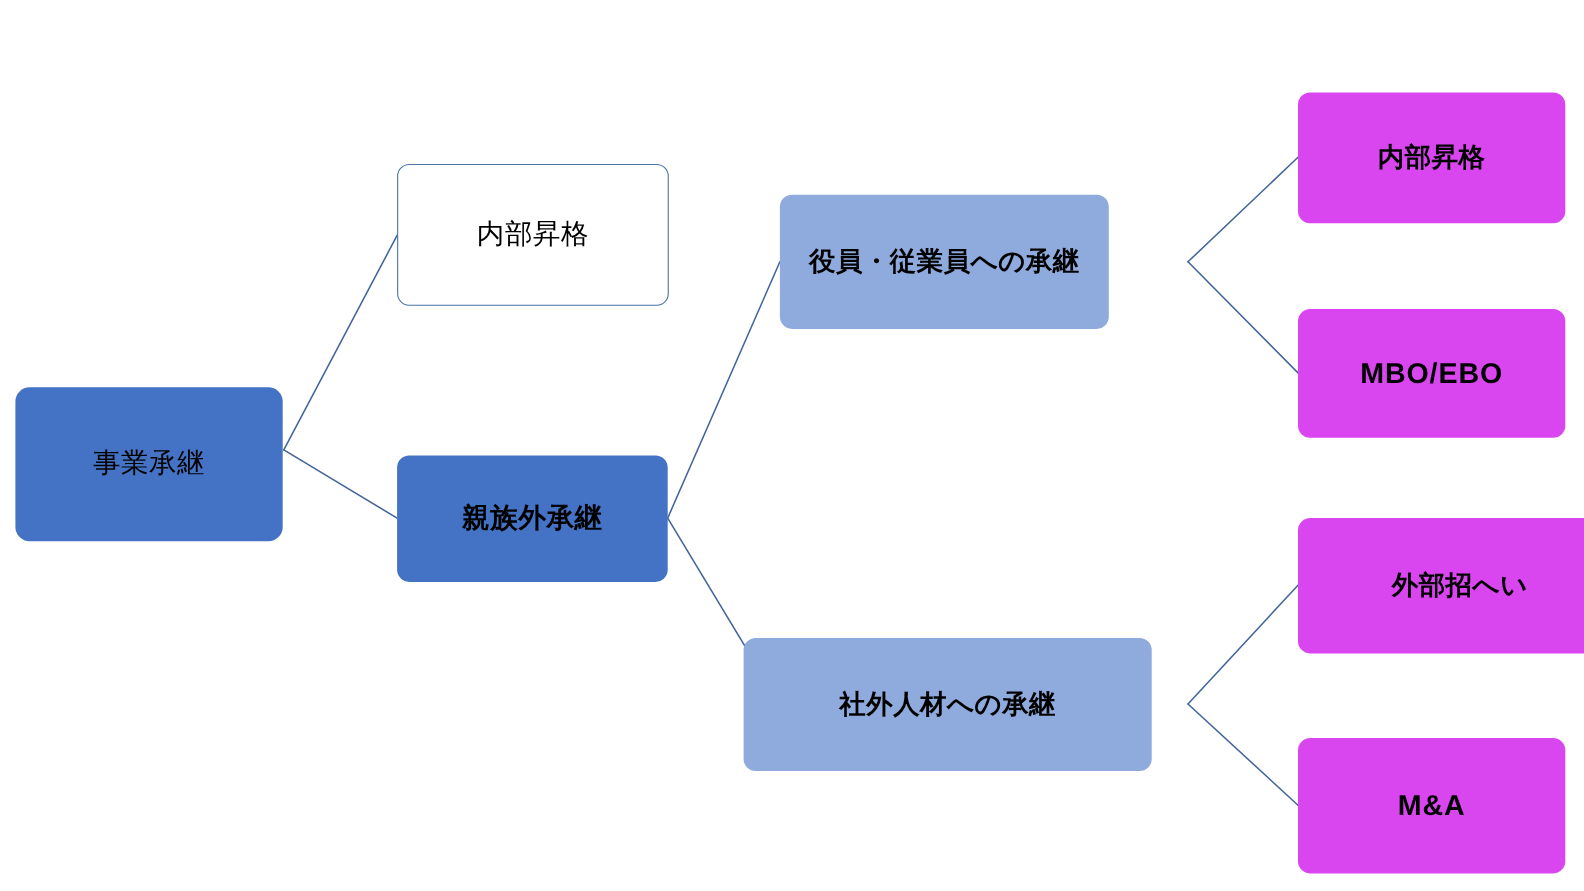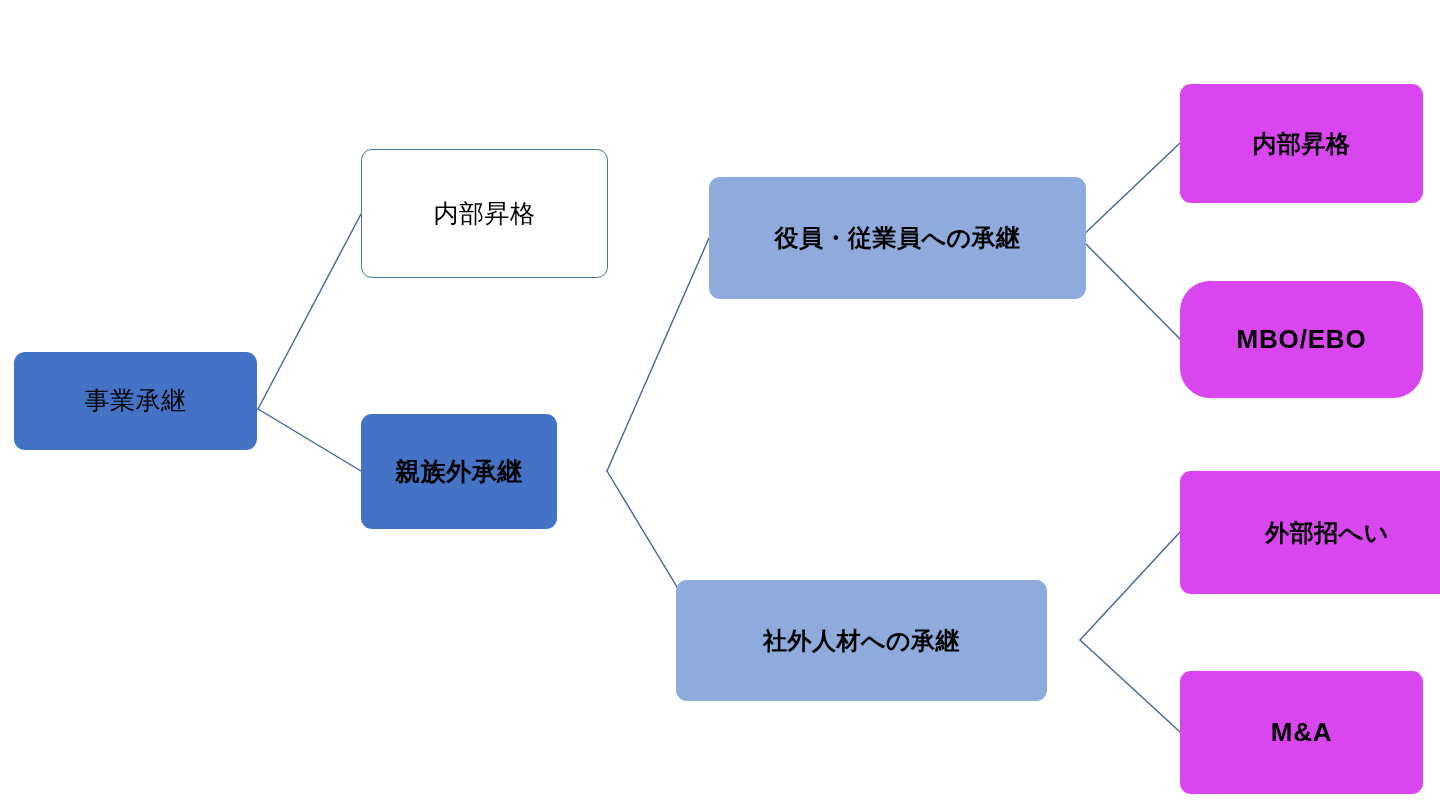--- a/index.html
+++ b/index.html
@@ -100,45 +100,45 @@
       <line x1="258" y1="409" x2="361" y2="214" stroke="#41659A" stroke-width="1.4" stroke-linecap="round"></line>
       <line x1="258" y1="409" x2="361" y2="471" stroke="#41659A" stroke-width="1.4" stroke-linecap="round"></line>
       <line x1="607" y1="471" x2="709" y2="238" stroke="#41659A" stroke-width="1.4" stroke-linecap="round"></line>
       <line x1="607" y1="471" x2="709" y2="640" stroke="#41659A" stroke-width="1.4" stroke-linecap="round"></line>
       <line x1="1080" y1="238" x2="1180" y2="143" stroke="#41659A" stroke-width="1.4" stroke-linecap="round"></line>
       <line x1="1080" y1="238" x2="1180" y2="339" stroke="#41659A" stroke-width="1.4" stroke-linecap="round"></line>
       <line x1="1080" y1="640" x2="1180" y2="532" stroke="#41659A" stroke-width="1.4" stroke-linecap="round"></line>
       <line x1="1080" y1="640" x2="1180" y2="732" stroke="#41659A" stroke-width="1.4" stroke-linecap="round"></line>
     </svg>
 
-  <div class="node node-root" style="left: 14px; top: 352px; width: 243px; height: 98px;">
+  <div class="node node-root" style="left: 14px; top: 352px; width: 243px; height: 140px; border-radius: 13px;">
     <span class="node-label">事業承継</span>
   </div>
 
   <div class="node node-outline" style="left: 361px; top: 149px; width: 247px; height: 129px;">
     <span class="node-label">内部昇格</span>
   </div>
 
-  <div class="node node-mid" style="left: 361px; top: 414px; width: 196px; height: 115px;">
+  <div class="node node-mid" style="left: 361px; top: 414px; width: 246px; height: 115px;">
     <span class="node-label">親族外承継</span>
   </div>
 
-  <div class="node node-light" style="left: 709px; top: 177px; width: 377px; height: 122px;">
+  <div class="node node-light" style="left: 709px; top: 177px; width: 299px; height: 122px;">
     <span class="node-label">役員・従業員への承継</span>
   </div>
 
   <div class="node node-light" style="left: 676px; top: 580px; width: 371px; height: 121px;">
     <span class="node-label">社外人材への承継</span>
   </div>
 
   <div class="node node-pale" style="left: 1180px; top: 84px; width: 243px; height: 119px;">
     <span class="node-label">内部昇格</span>
   </div>
 
-  <div class="node node-pale latin" style="left: 1180px; top: 281px; width: 243px; height: 117px; border-radius: 30px;">
+  <div class="node node-pale latin" style="left: 1180px; top: 281px; width: 243px; height: 117px;">
     <span class="node-label">MBO/EBO</span>
   </div>
 
   <div class="node node-pale" style="left: 1180px; top: 471px; width: 294px; height: 123px;">
     <span class="node-label">外部招へい</span>
   </div>
 
   <div class="node node-pale latin" style="left: 1180px; top: 671px; width: 243px; height: 123px;">
     <span class="node-label">M&amp;A</span>
   </div>

